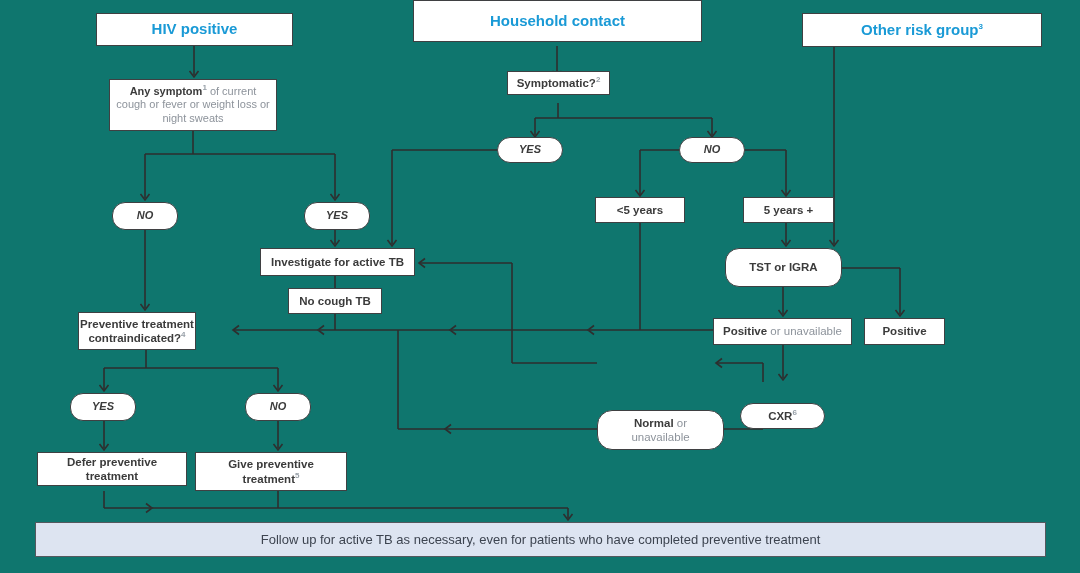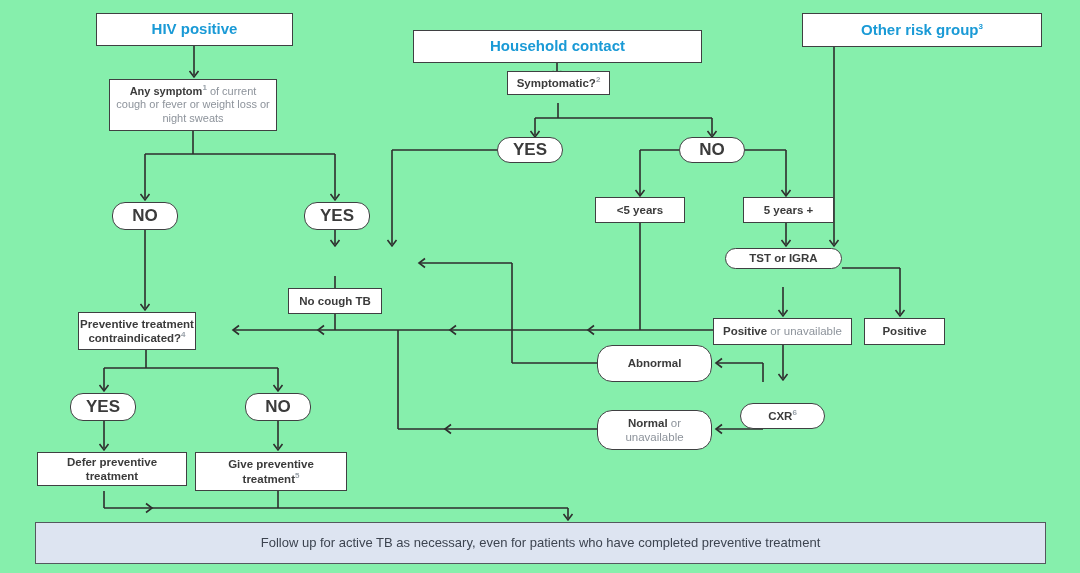--- a/index.html
+++ b/index.html
@@ -1,35 +1,35 @@
 <!DOCTYPE html>
 <html><head>
 <meta charset="utf-8">
 <style>
   html,body { margin:0; padding:0; background:#fff; }
   .canvas {
-    position:relative; width:1080px; height:573px; background:#86efac;
+    position:relative; width:1080px; height:573px; background:#0f766e;
     font-family:"Liberation Sans", sans-serif; color:#3b3b3b; overflow:hidden;
   }
   .lines { position:absolute; left:0; top:0; width:1080px; height:573px; pointer-events:none; }
   .box {
     position:absolute; box-sizing:border-box; border:1.6px solid #3f4042; background:#fff;
     display:flex; flex-direction:column; align-items:center; justify-content:center;
     text-align:center; font-weight:bold; font-size:11.5px; line-height:1.22; z-index:2;
   }
   .round { border-radius:13px; }
   .hdr { font-size:15px; color:#1a9ad6; }
   .hdr sup { color:#1a9ad6; }
   sup { font-size:8px; line-height:0; font-weight:bold; }
   .gsup { color:#98a0a8; }
   .gray { color:#8d939b; font-weight:normal; }
   .mixed { font-weight:normal; font-size:11px; }
   .mixed b, .inlinewrap b { color:#3b3b3b; }
   .inlinewrap { display:block; }
-  .small { font-size:17px; }
+  .small { font-size:11px;font-style:italic; }
   .bar {
     background:#dde4f1; border:1.9px solid #54585e; font-weight:normal;
     font-size:13px; color:#3d4450;
   }
 </style>
 </head>
 <body>
 
 <div class="canvas">
 
@@ -90,35 +90,38 @@
       M425 258.5 L419 263 L425 267.5
       M722 358.5 L716 363 L722 367.5
       M722 424.5 L716 429 L722 433.5
       M451 424.5 L445 429 L451 433.5
       M146 503.5 L152 508 L146 512.5"></path>
   </svg>
 
   <div class="box hdr" style="left:96px;top:13px;width:197px;height:33px;">
     <span>HIV positive</span>
   </div>
-  <div class="box hdr" style="left:413px;top:30px;width:289px;height:33px;">
+  <div class="box hdr" style="left:413px;top:0;width:289px;height:42px;">
     <span>Household contact</span>
   </div>
   <div class="box hdr" style="left:802px;top:13px;width:240px;height:34px;">
     <span><span>Other risk group</span><sup>3</sup></span>
   </div>
 
   <div class="box mixed" style="left:109px;top:79px;width:168px;height:52px;padding:0 6px;">
     <span class="inlinewrap"><b>Any symptom</b><sup class="gsup">1</sup><span class="gray"> of current cough or fever or weight loss or night sweats</span></span>
   </div>
   <div class="box round small" style="left:112px;top:202px;width:66px;height:28px;">
     <span>NO</span>
   </div>
   <div class="box round small" style="left:304px;top:202px;width:66px;height:28px;">
     <span>YES</span>
+  </div>
+  <div class="box" style="left:260px;top:248px;width:155px;height:28px;">
+    <span>Investigate for active TB</span>
   </div>
   <div class="box" style="left:288px;top:288px;width:94px;height:26px;">
     <span>No cough TB</span>
   </div>
   <div class="box" style="left:78px;top:312px;width:118px;height:38px;">
     <span>Preventive treatment</span>
     <span><span>contraindicated?</span><sup class="gsup">4</sup></span>
   </div>
   <div class="box round small" style="left:70px;top:393px;width:66px;height:28px;">
     <span>YES</span>
@@ -142,36 +145,33 @@
   <div class="box round small" style="left:679px;top:137px;width:66px;height:26px;">
     <span>NO</span>
   </div>
   <div class="box" style="left:595px;top:197px;width:90px;height:26px;">
     <span>&lt;5 years</span>
   </div>
   <div class="box" style="left:743px;top:197px;width:91px;height:26px;">
     <span>5 years +</span>
   </div>
 
-  <div class="box" style="left:725px;top:248px;width:117px;height:21px;border-radius:14px;">
+  <div class="box" style="left:725px;top:248px;width:117px;height:39px;border-radius:14px;">
     <span>TST or IGRA</span>
   </div>
   <div class="box" style="left:713px;top:318px;width:139px;height:27px;">
     <span class="inlinewrap"><b>Positive</b><span class="gray"> or unavailable</span></span>
   </div>
   <div class="box" style="left:864px;top:318px;width:81px;height:27px;">
     <span>Positive</span>
   </div>
-  <div class="box round" style="left:597px;top:345px;width:115px;height:37px;border-radius:15px;">
-    <span>Abnormal</span>
-  </div>
   <div class="box round" style="left:740px;top:403px;width:85px;height:26px;text-align:right;">
     <span><span>CXR</span><sup class="gsup">6</sup></span>
   </div>
-  <div class="box round" style="left:597px;top:410px;width:115px;height:40px;border-radius:15px;padding:0 12px;">
+  <div class="box round" style="left:597px;top:410px;width:127px;height:40px;border-radius:15px;padding:0 12px;">
     <span class="inlinewrap"><b>Normal</b><span class="gray"> or unavailable</span></span>
   </div>
 
-  <div class="box bar" style="left:35px;top:522px;width:1011px;height:42px;">
+  <div class="box bar" style="left:35px;top:522px;width:1011px;height:35px;">
     <span>Follow up for active TB as necessary, even for patients who have completed preventive treatment</span>
   </div>
 
 </div>
 
 </body></html>

